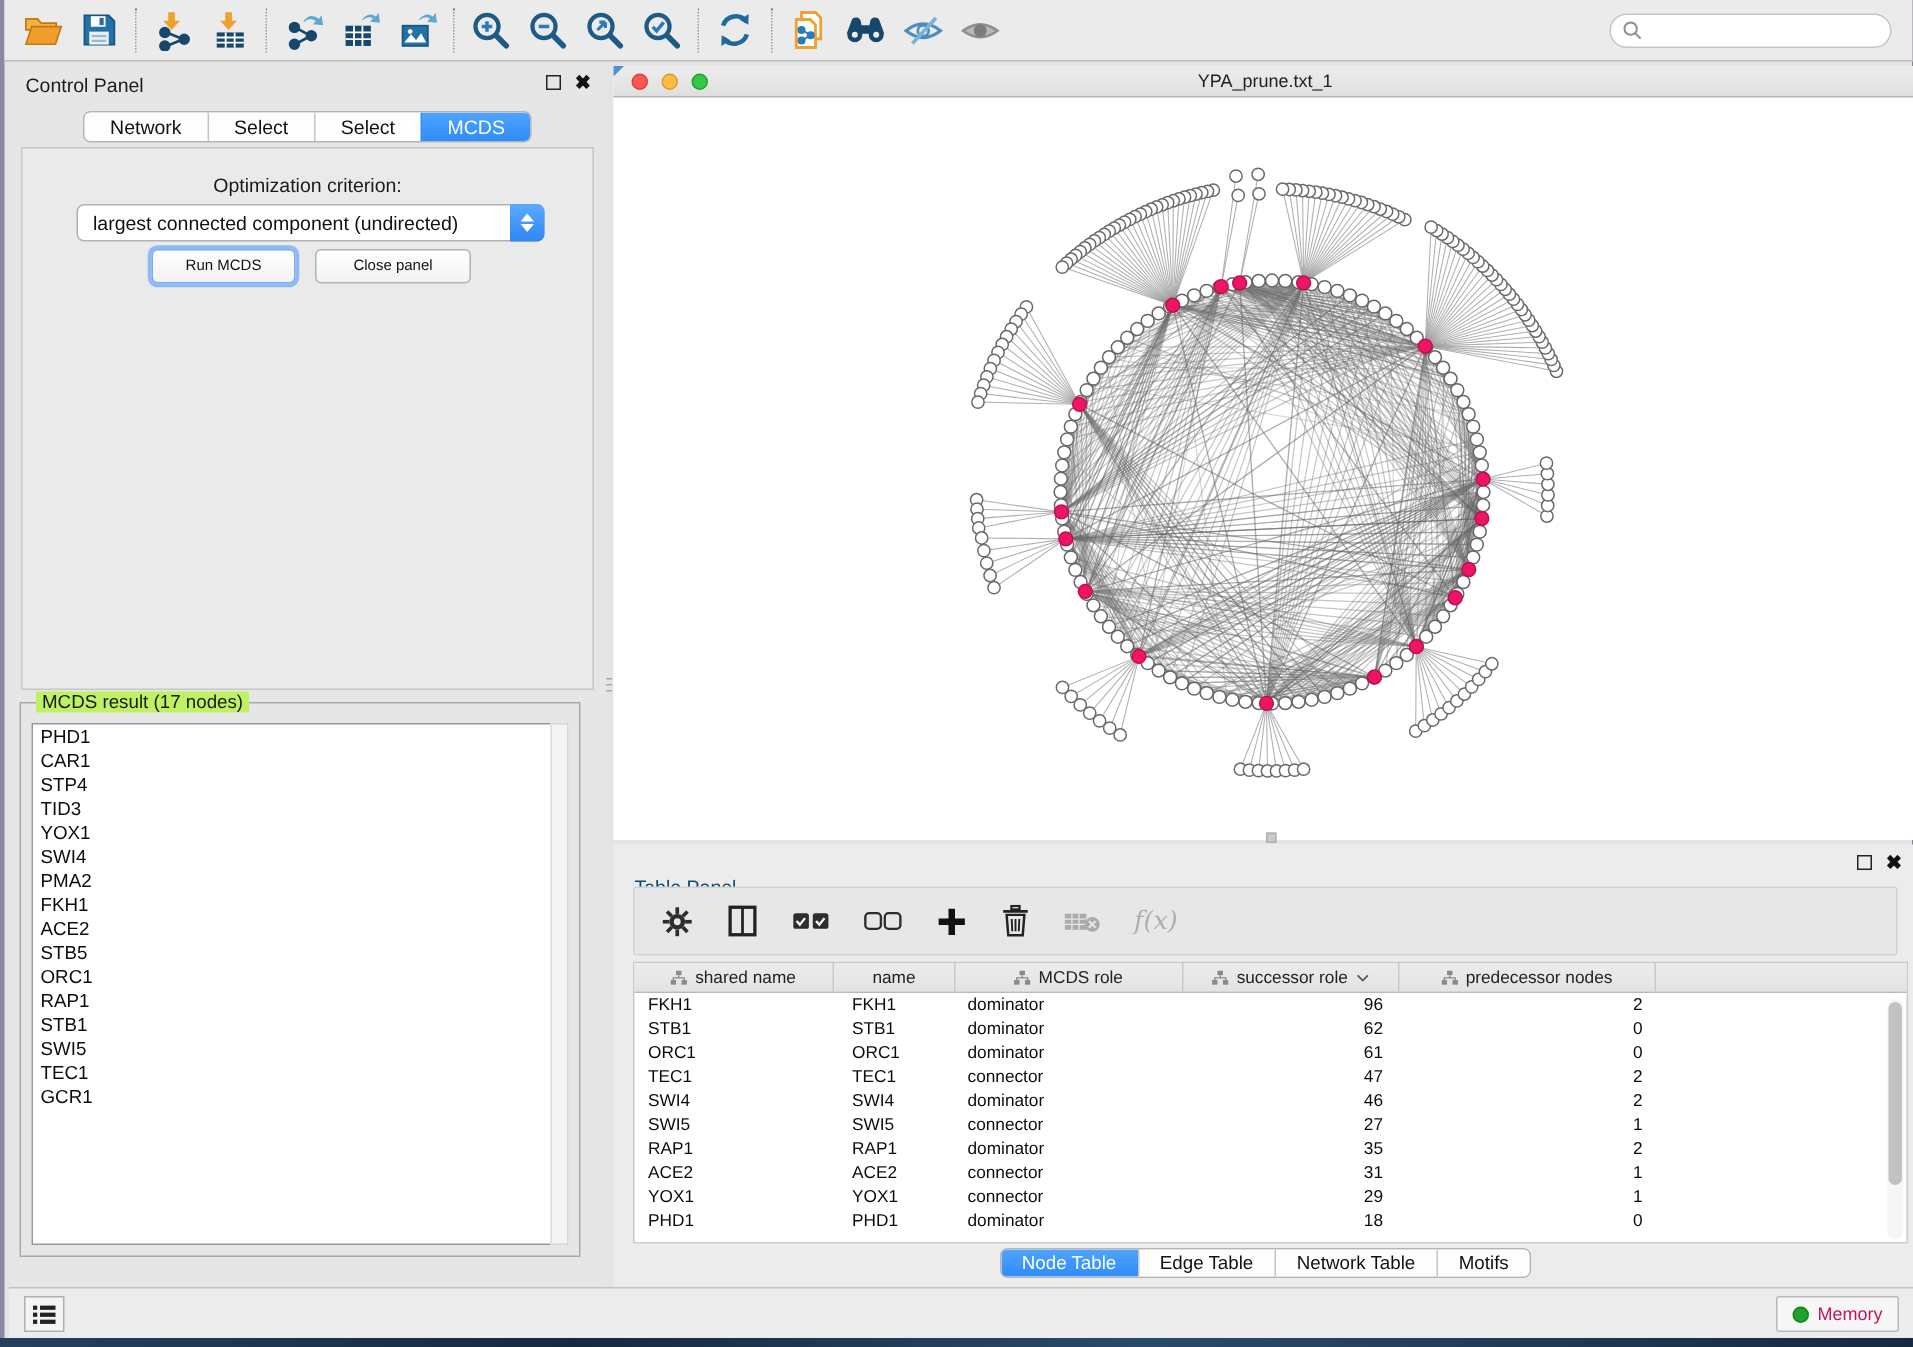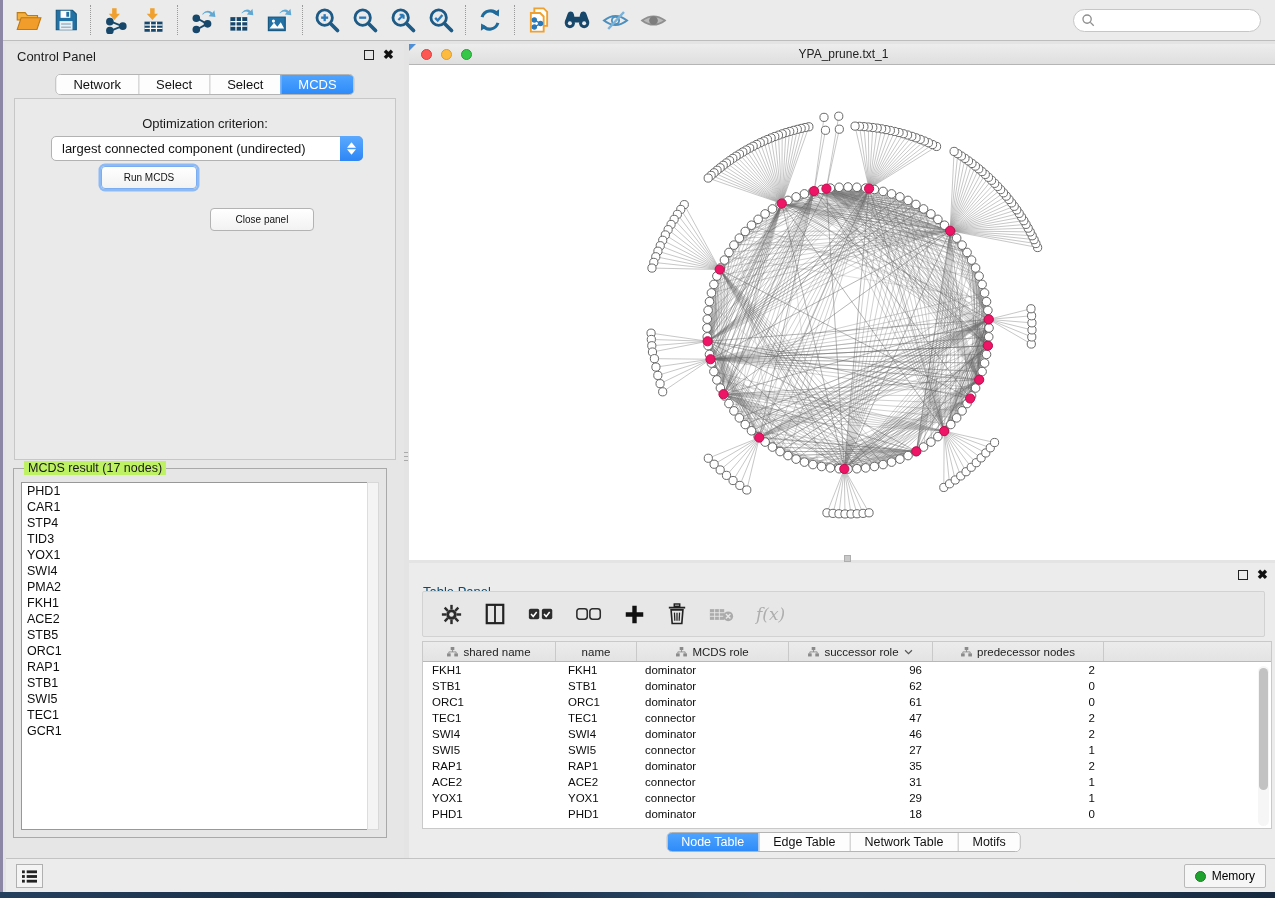--- a/index.html
+++ b/index.html
@@ -71,21 +71,21 @@
   .tbl-scroll { position:absolute; right:2px; top:24px; width:11px; height:160px; background:#f6f6f6; border-radius:6px; }
   .tbl-thumb { position:absolute; left:1px; top:2px; width:9px; height:122px; background:#c2c2c2; border-radius:5px; }
   .tp-tabs { bottom:6px; top:auto; height:20px; }
   .tp-tabs .seg { font-size:12.5px; padding:0 14px; }
 
   
   .status-bar { position:absolute; left:3px; top:858px; width:1272px; height:34px; background:#ececec; border-top:1px solid #c3c3c3; }
   .list-btn { position:absolute; left:10px; top:5px; width:27px; height:24px; background:#f4f4f4; border:1px solid #b0b0b0;
      display:flex; align-items:center; justify-content:center; }
   .memory-btn { position:absolute; right:12px; top:5px; height:24px; padding:0 10px; background:#f6f6f6; border:1px solid #b9b9b9;
-     border-radius:2px; display:flex; align-items:center; gap:6px; font-size:12px; color:#000000; }
+     border-radius:2px; display:flex; align-items:center; gap:6px; font-size:12px; color:#be185d; }
   .mem-dot { width:11px; height:11px; border-radius:50%; background:#1fa32e; border:1px solid #12801f; }
 </style>
 </head>
 <body>
 
 <div class="screen">
 <div class="window">
 
   <div class="toolbar">
     <div class="icon-btn">
@@ -269,21 +269,21 @@
         <span class="dropdown-stepper">
           <svg width="9" height="6" viewBox="0 0 10 6">
                 <polygon points="5,0 10,6 0,6" fill="#fff"></polygon>
               </svg>
           <svg width="9" height="6" viewBox="0 0 10 6">
                 <polygon points="5,6 10,0 0,0" fill="#fff"></polygon>
               </svg>
         </span>
       </div>
       <div class="btn focus-ring" style="left:86px; top:67px; width:96px;">Run MCDS</div>
-      <div class="btn" style="left:195px; top:67px; width:104px;margin-top:42px;">Close panel</div>
+      <div class="btn" style="left:195px; top:67px; width:104px;">Close panel</div>
     </div>
     <div class="groupbox">
       <span class="groupbox-title">MCDS result (17 nodes)</span>
       <div class="mcds-list" id="mcds-list">
             <div class="mcds-item">PHD1</div>
             <div class="mcds-item">CAR1</div>
             <div class="mcds-item">STP4</div>
             <div class="mcds-item">TID3</div>
             <div class="mcds-item">YOX1</div>
             <div class="mcds-item">SWI4</div>

